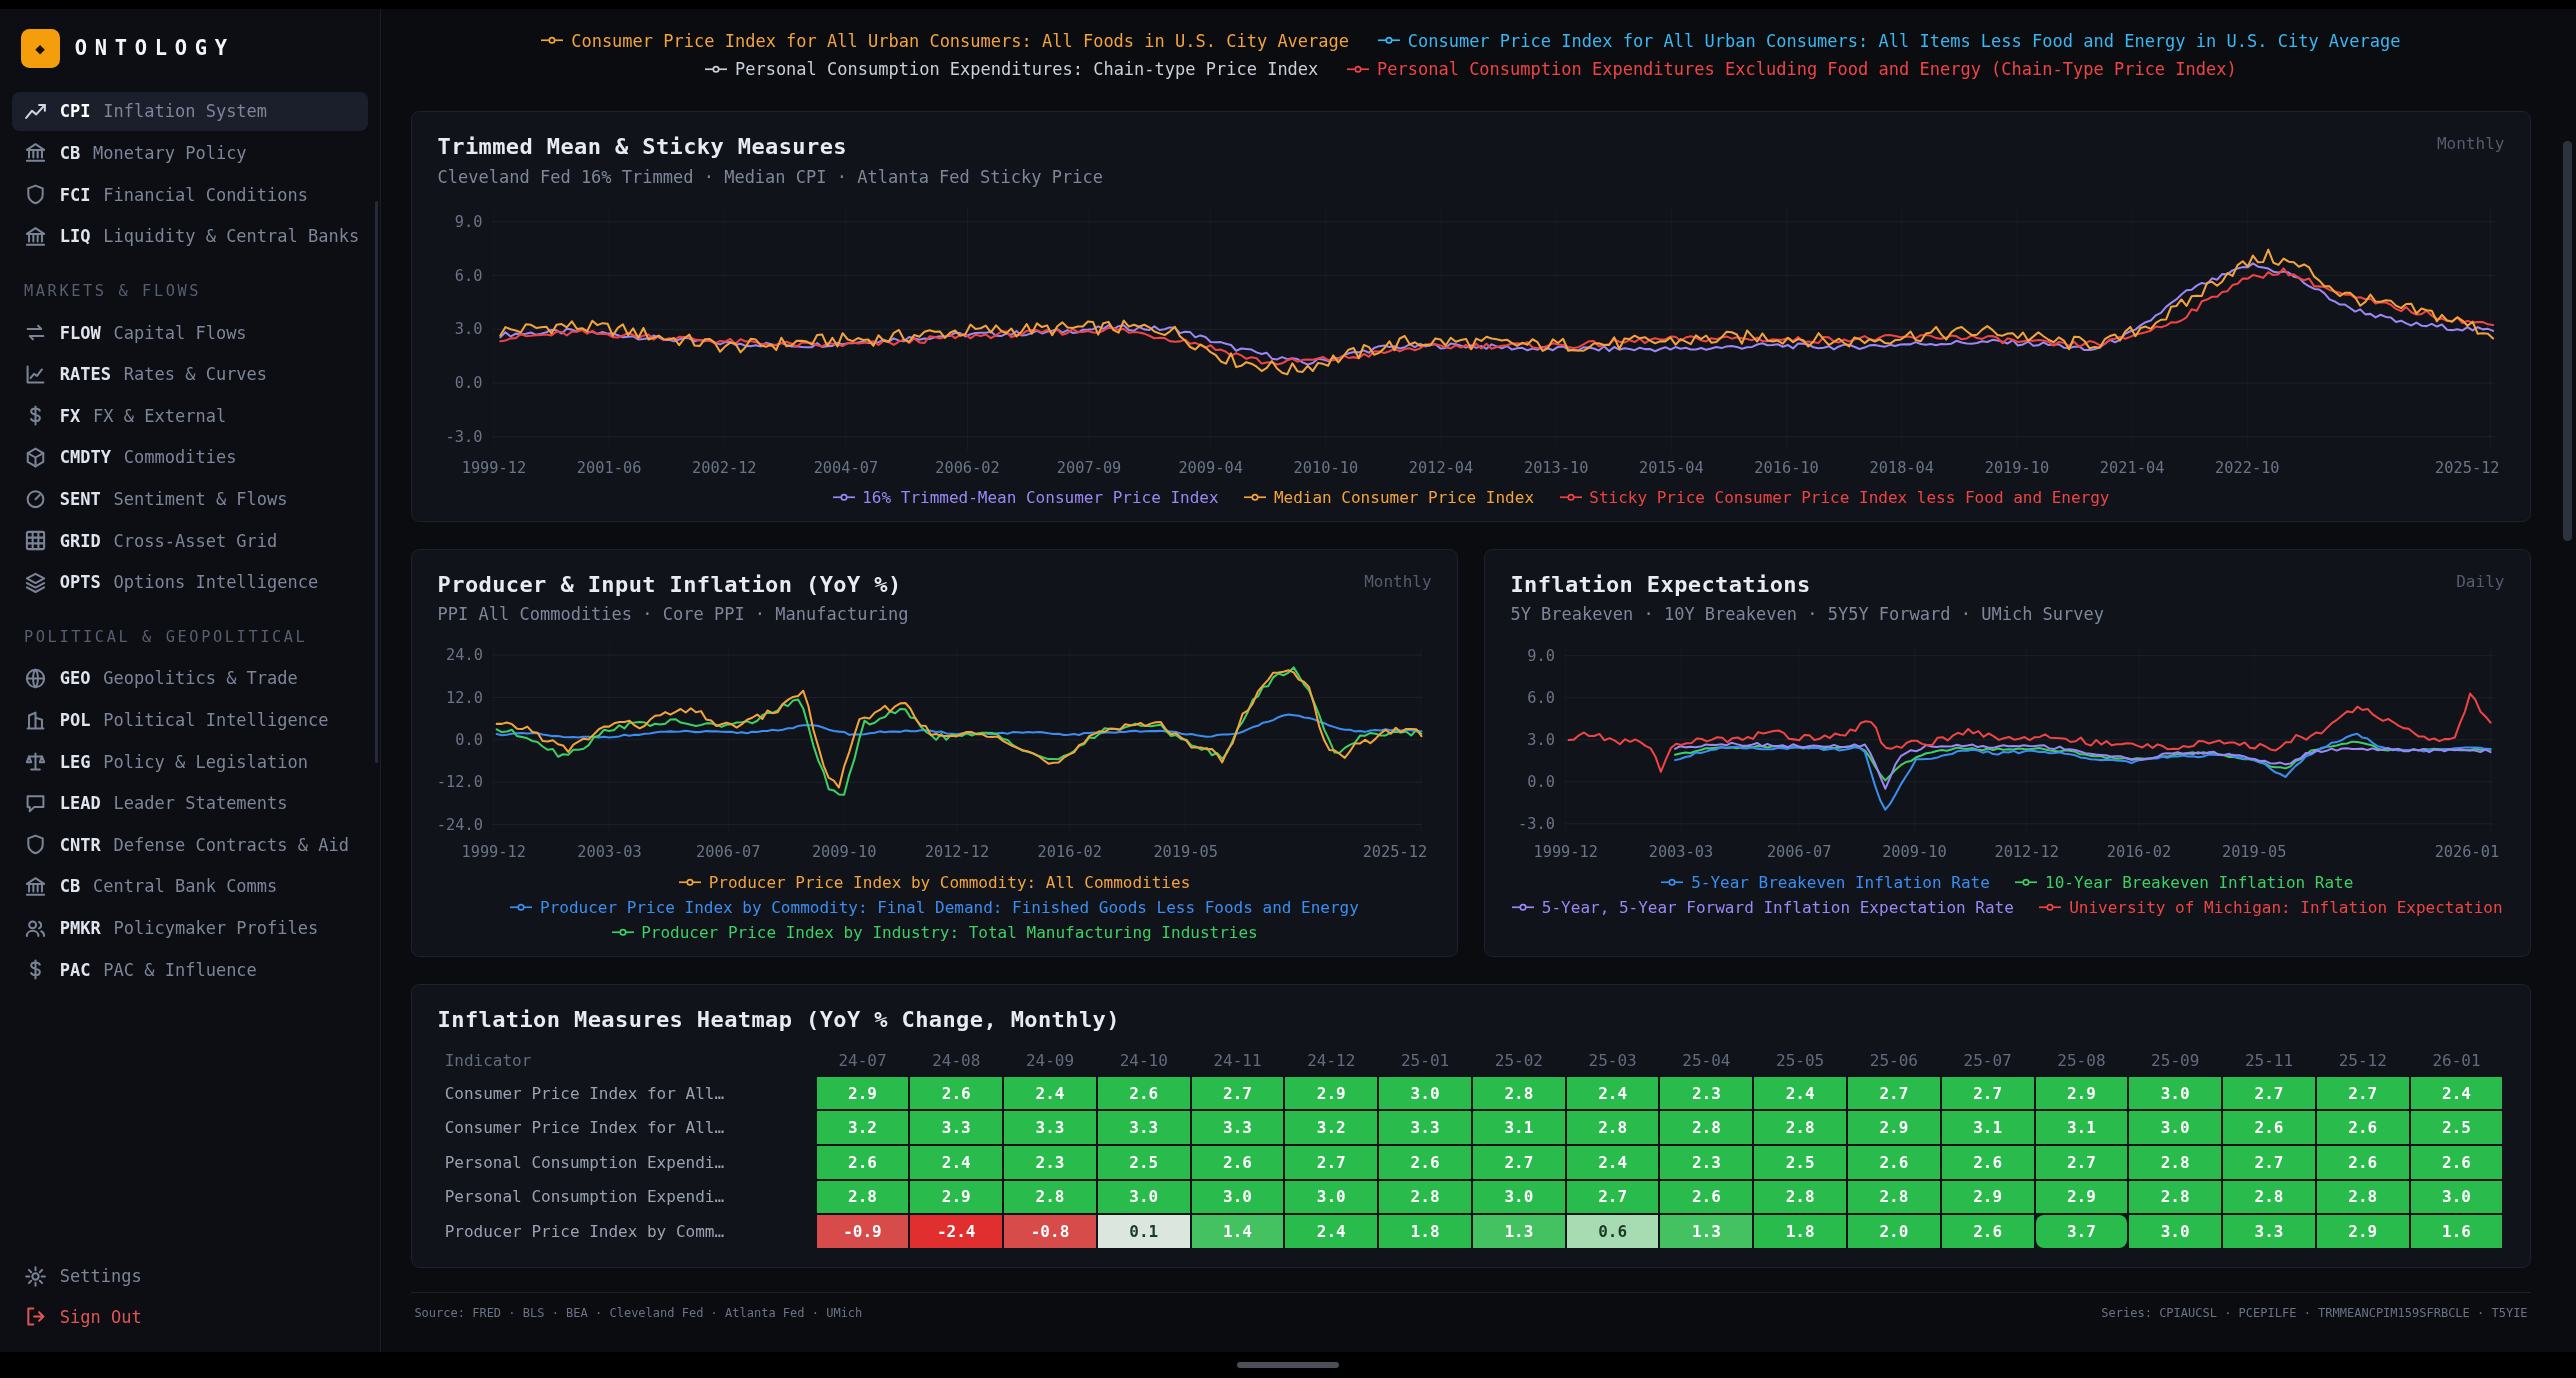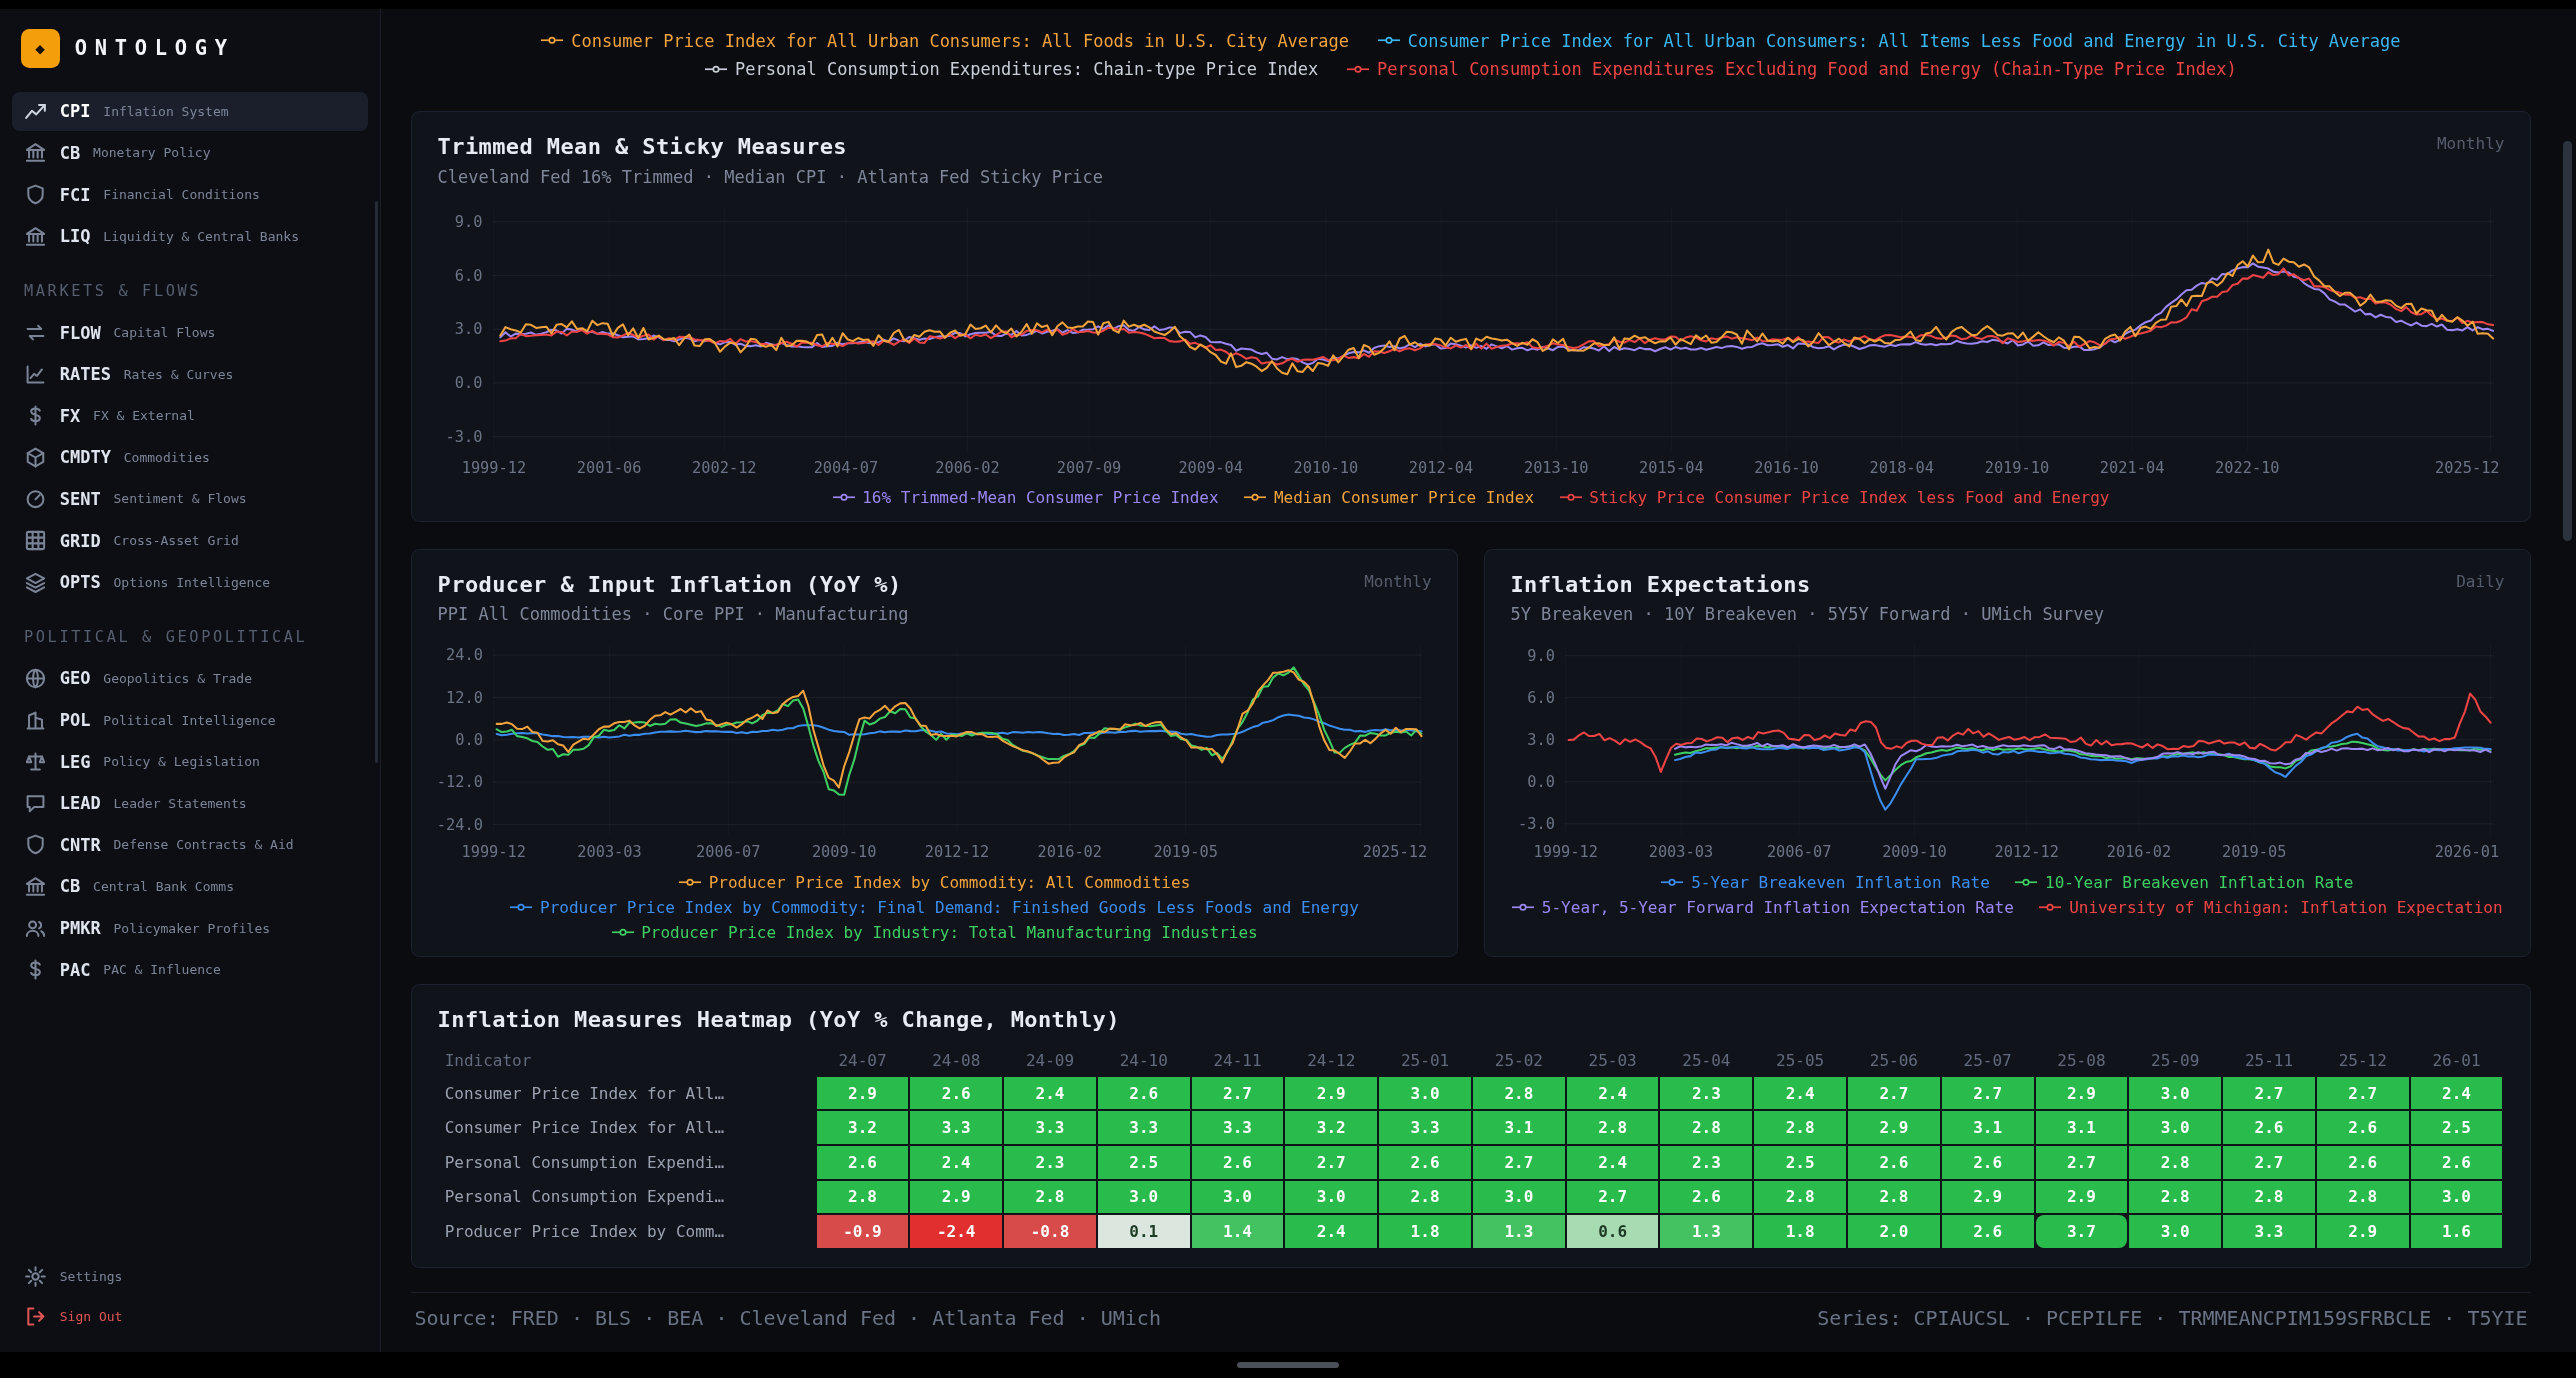--- a/index.html
+++ b/index.html
@@ -10,21 +10,21 @@
   
   .sidebar{width:381px;min-width:381px;background:#0c0e13;border-right:0.9px solid #1a1e28;
            display:flex;flex-direction:column;padding:17px 12px 15.3px;position:relative;box-sizing:border-box;}
   .logo-row{display:flex;align-items:center;gap:15.3px;padding:3.4px 8.5px 24px;}
   .logo-badge{width:39px;height:39px;border-radius:8.5px;background:#f59e0b;color:#171007;
               display:flex;align-items:center;justify-content:center;font-size:16px;}
   .logo-text{font-size:20.4px;font-weight:700;letter-spacing:7.7px;color:#f3f5f9;}
   .nav{display:flex;flex-direction:column;gap:2.6px;}
   .nav-item{display:flex;align-items:center;gap:12.8px;padding:8px 12px;border-radius:7.7px;cursor:pointer;}
   .nav-item .code{font-weight:700;font-size:17px;color:#dfe4ee;}
-  .nav-item .lbl{font-size:13px;color:#7d8599;white-space:nowrap;}
+  .nav-item .lbl{font-size:17px;color:#7d8599;white-space:nowrap;}
   .nav-item.active{background:#1a1f2b;}
   .nav-item.active .code{color:#ffffff;}
   .nav-ico{width:23px;height:23px;display:inline-flex;color:#7b8496;flex:none;}
   .nav-ico svg{width:23px;height:23px;}
   .nav-item.active .nav-ico{color:#cfd6e2;}
   .section-header{font-size:15.3px;letter-spacing:2.6px;color:#565e6f;padding:24px 12px 10.2px;white-space:nowrap;}
   .side-footer{margin-top:auto;display:flex;flex-direction:column;gap:1.7px;}
   .nav-item.danger .lbl{color:#e25555;}
   .nav-item.danger .nav-ico{color:#e25555;}
   .side-scroll{position:absolute;right:1.7px;top:192px;width:3.4px;height:562px;background:#252b37;border-radius:1.7px;}
@@ -48,21 +48,21 @@
                 font-size:16px;margin-top:8.5px;}
   
   .panel-heat{margin-top:27px;padding:22px 25.6px 17px;}
   .heat-table{width:100%;border-collapse:separate;border-spacing:2.6px;table-layout:fixed;margin-top:12px;}
   .heat-table th{font-size:16px;font-weight:400;color:#626b7d;text-align:center;padding:5.1px 0;}
   .heat-table th.ind{text-align:left;padding-left:5.1px;}
   .heat-table td.rowlbl{font-size:16px;color:#99a1b0;white-space:nowrap;overflow:hidden;padding-left:5.1px;}
   .heat-table td.val{font-size:16px;font-weight:700;text-align:center;padding:6.8px 0;}
   
   .page-footer{margin-top:24px;border-top:0.9px solid #1b202b;padding:13.6px 3.4px 10.2px;display:flex;
-               justify-content:space-between;color:#6a7385;font-size:20px;}
+               justify-content:space-between;color:#6a7385;font-size:12px;}
   .bottom-bar{height:27px;background:#000;position:relative;}
   .home-pill{position:absolute;left:50%;top:10.2px;transform:translateX(-50%);width:102px;height:6.8px;
              border-radius:3.4px;background:#4a4f58;}
   .scroll-thumb{position:absolute;right:4.3px;top:141px;width:8.5px;height:400px;background:#2c323e;border-radius:4.3px;z-index:5;}
 </style>
 </head>
 <body>
 
 <div class="top-strip"></div>
 

